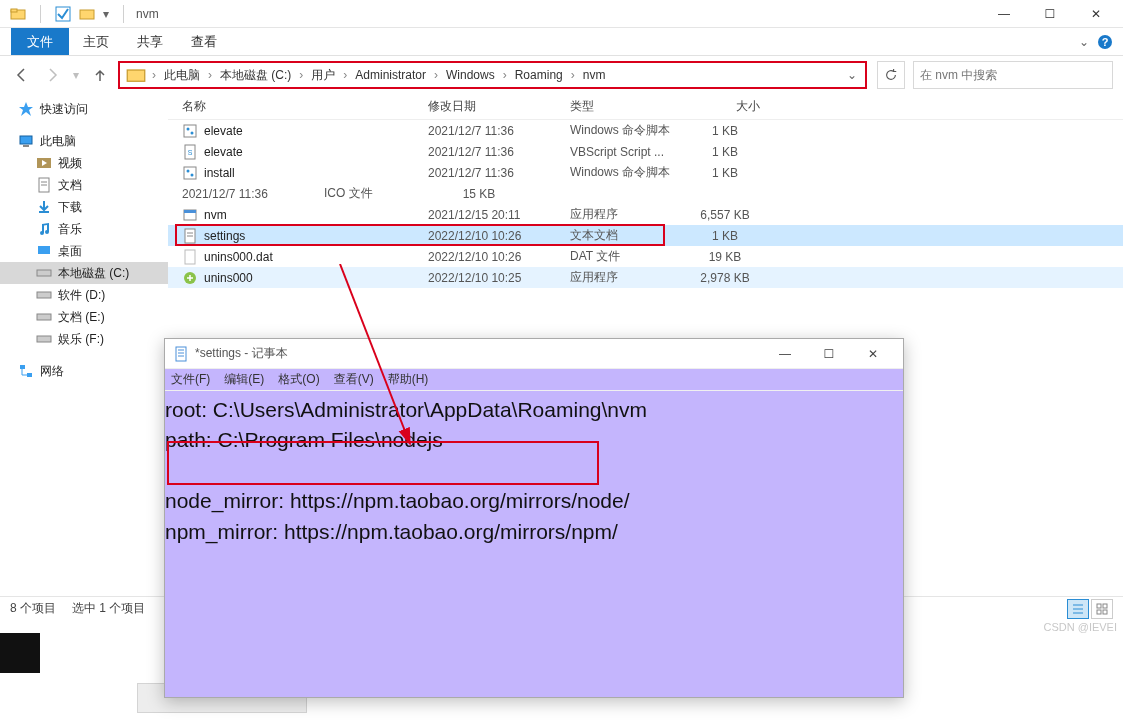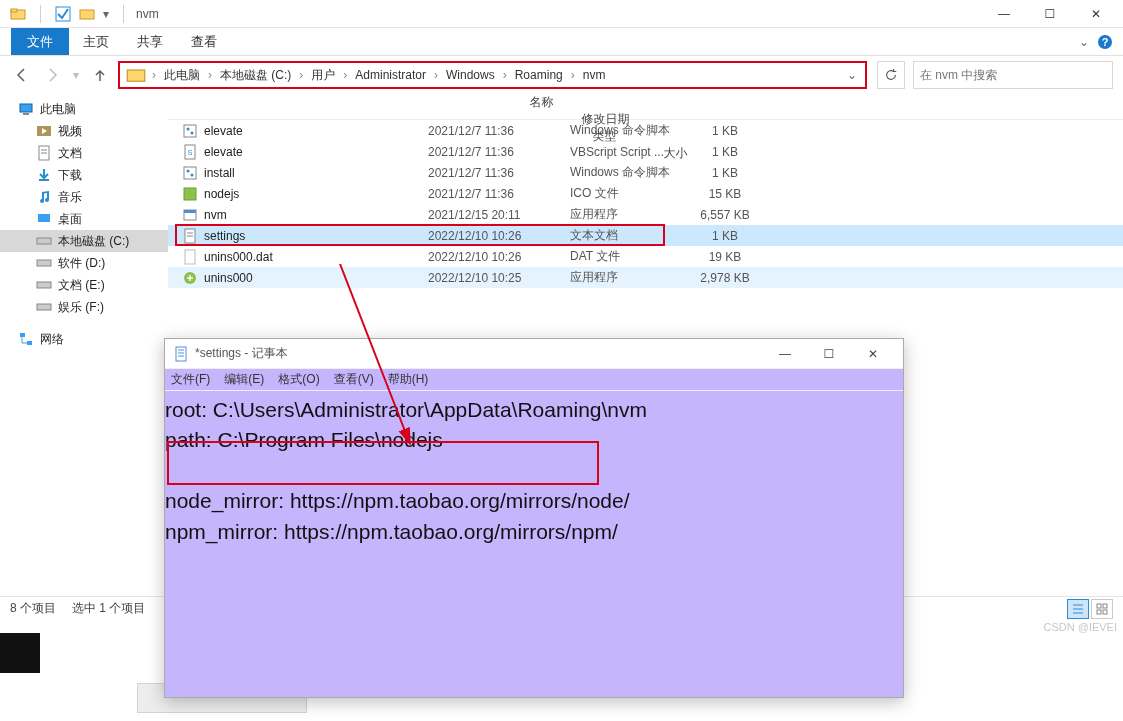--- a/index.html
+++ b/index.html
@@ -37,21 +37,21 @@
 .main { display: flex; height: 544px; }
 .sidebar { width: 168px; background: #fff; padding: 4px 0; overflow: hidden; }
 .sidebar .group { margin-bottom: 10px; }
 .sidebar .item { display: flex; align-items: center; height: 22px; padding-left: 18px; gap: 6px; color: #222; }
 .sidebar .item.sub { padding-left: 36px; }
 .sidebar .item.sel { background: #d8d8d8; }
 .sidebar .item svg, .sidebar .item .ic { width: 16px; height: 16px; flex-shrink: 0; }
 
 
 .filelist { flex: 1; position: relative; }
-.cols { display: flex; height: 26px; align-items: center; border-bottom: 1px solid #eee; color: #444; padding-left: 14px; flex-direction: column; }
+.cols { display: flex; height: 26px; align-items: center; border-bottom: 1px solid #eee; color: #444; padding-left: 14px; }
 .cols .c-name { width: 246px; }
 .cols .c-date { width: 142px; }
 .cols .c-type { width: 120px; }
 .cols .c-size { width: 70px; text-align: right; }
 .rows { position: relative; }
 .row { display: flex; height: 21px; align-items: center; padding-left: 14px; color: #222; }
 .row.sel { background: #cce8ff; }
 .row.hover { background: #e5f3ff; }
 .row .c-name { width: 246px; display: flex; align-items: center; gap: 6px; }
 .row .c-date { width: 142px; color: #555; }
@@ -189,20 +189,30 @@
       <span>在 nvm 中搜索</span>
     </div>
 </div>
 
 <div class="main">
   <div class="sidebar">
     <div class="group">
       <div class="item">
           <span class="ic">
             <svg viewBox="0 0 16 16">
+              <path d="M8 1 L10 6 L15 6 L11 9 L13 15 L8 11 L3 15 L5 9 L1 6 L6 6 Z" fill="#3a9ff0"></path>
+            </svg>
+          </span>
+          <span>快速访问</span>
+        </div>
+    </div>
+    <div class="group">
+      <div class="item">
+          <span class="ic">
+            <svg viewBox="0 0 16 16">
               <rect x="2" y="3" width="12" height="8" fill="#3a9ff0" stroke="#1560a0"></rect>
               <rect x="5" y="12" width="6" height="2" fill="#888"></rect>
             </svg>
           </span>
           <span>此电脑</span>
         </div>
       <div class="item sub">
           <span class="ic">
             <svg viewBox="0 0 16 16">
               <rect x="1" y="3" width="14" height="10" fill="#b19558"></rect>
@@ -339,28 +349,20 @@
                 <circle cx="10" cy="10" r="1.5" fill="#2a8dd4"></circle>
               </svg>
             </span>
             <span>install</span>
           </div>
           <div class="c-date">2021/12/7 11:36</div>
           <div class="c-type">Windows 命令脚本</div>
           <div class="c-size">1 KB</div>
         </div>
         <div class="row">
-          <div class="c-name">
-            <span class="fic">
-              <svg viewBox="0 0 16 16">
-                <rect x="2" y="2" width="12" height="12" fill="#8bc34a" stroke="#689f38"></rect>
-              </svg>
-            </span>
-            <span>nodejs</span>
-          </div>
           <div class="c-date">2021/12/7 11:36</div>
           <div class="c-type">ICO 文件</div>
           <div class="c-size">15 KB</div>
         </div>
         <div class="row">
           <div class="c-name">
             <span class="fic">
               <svg viewBox="0 0 16 16">
                 <rect x="2" y="3" width="12" height="10" fill="#fff" stroke="#888"></rect>
                 <rect x="2" y="3" width="12" height="3" fill="#4a90d9"></rect>

